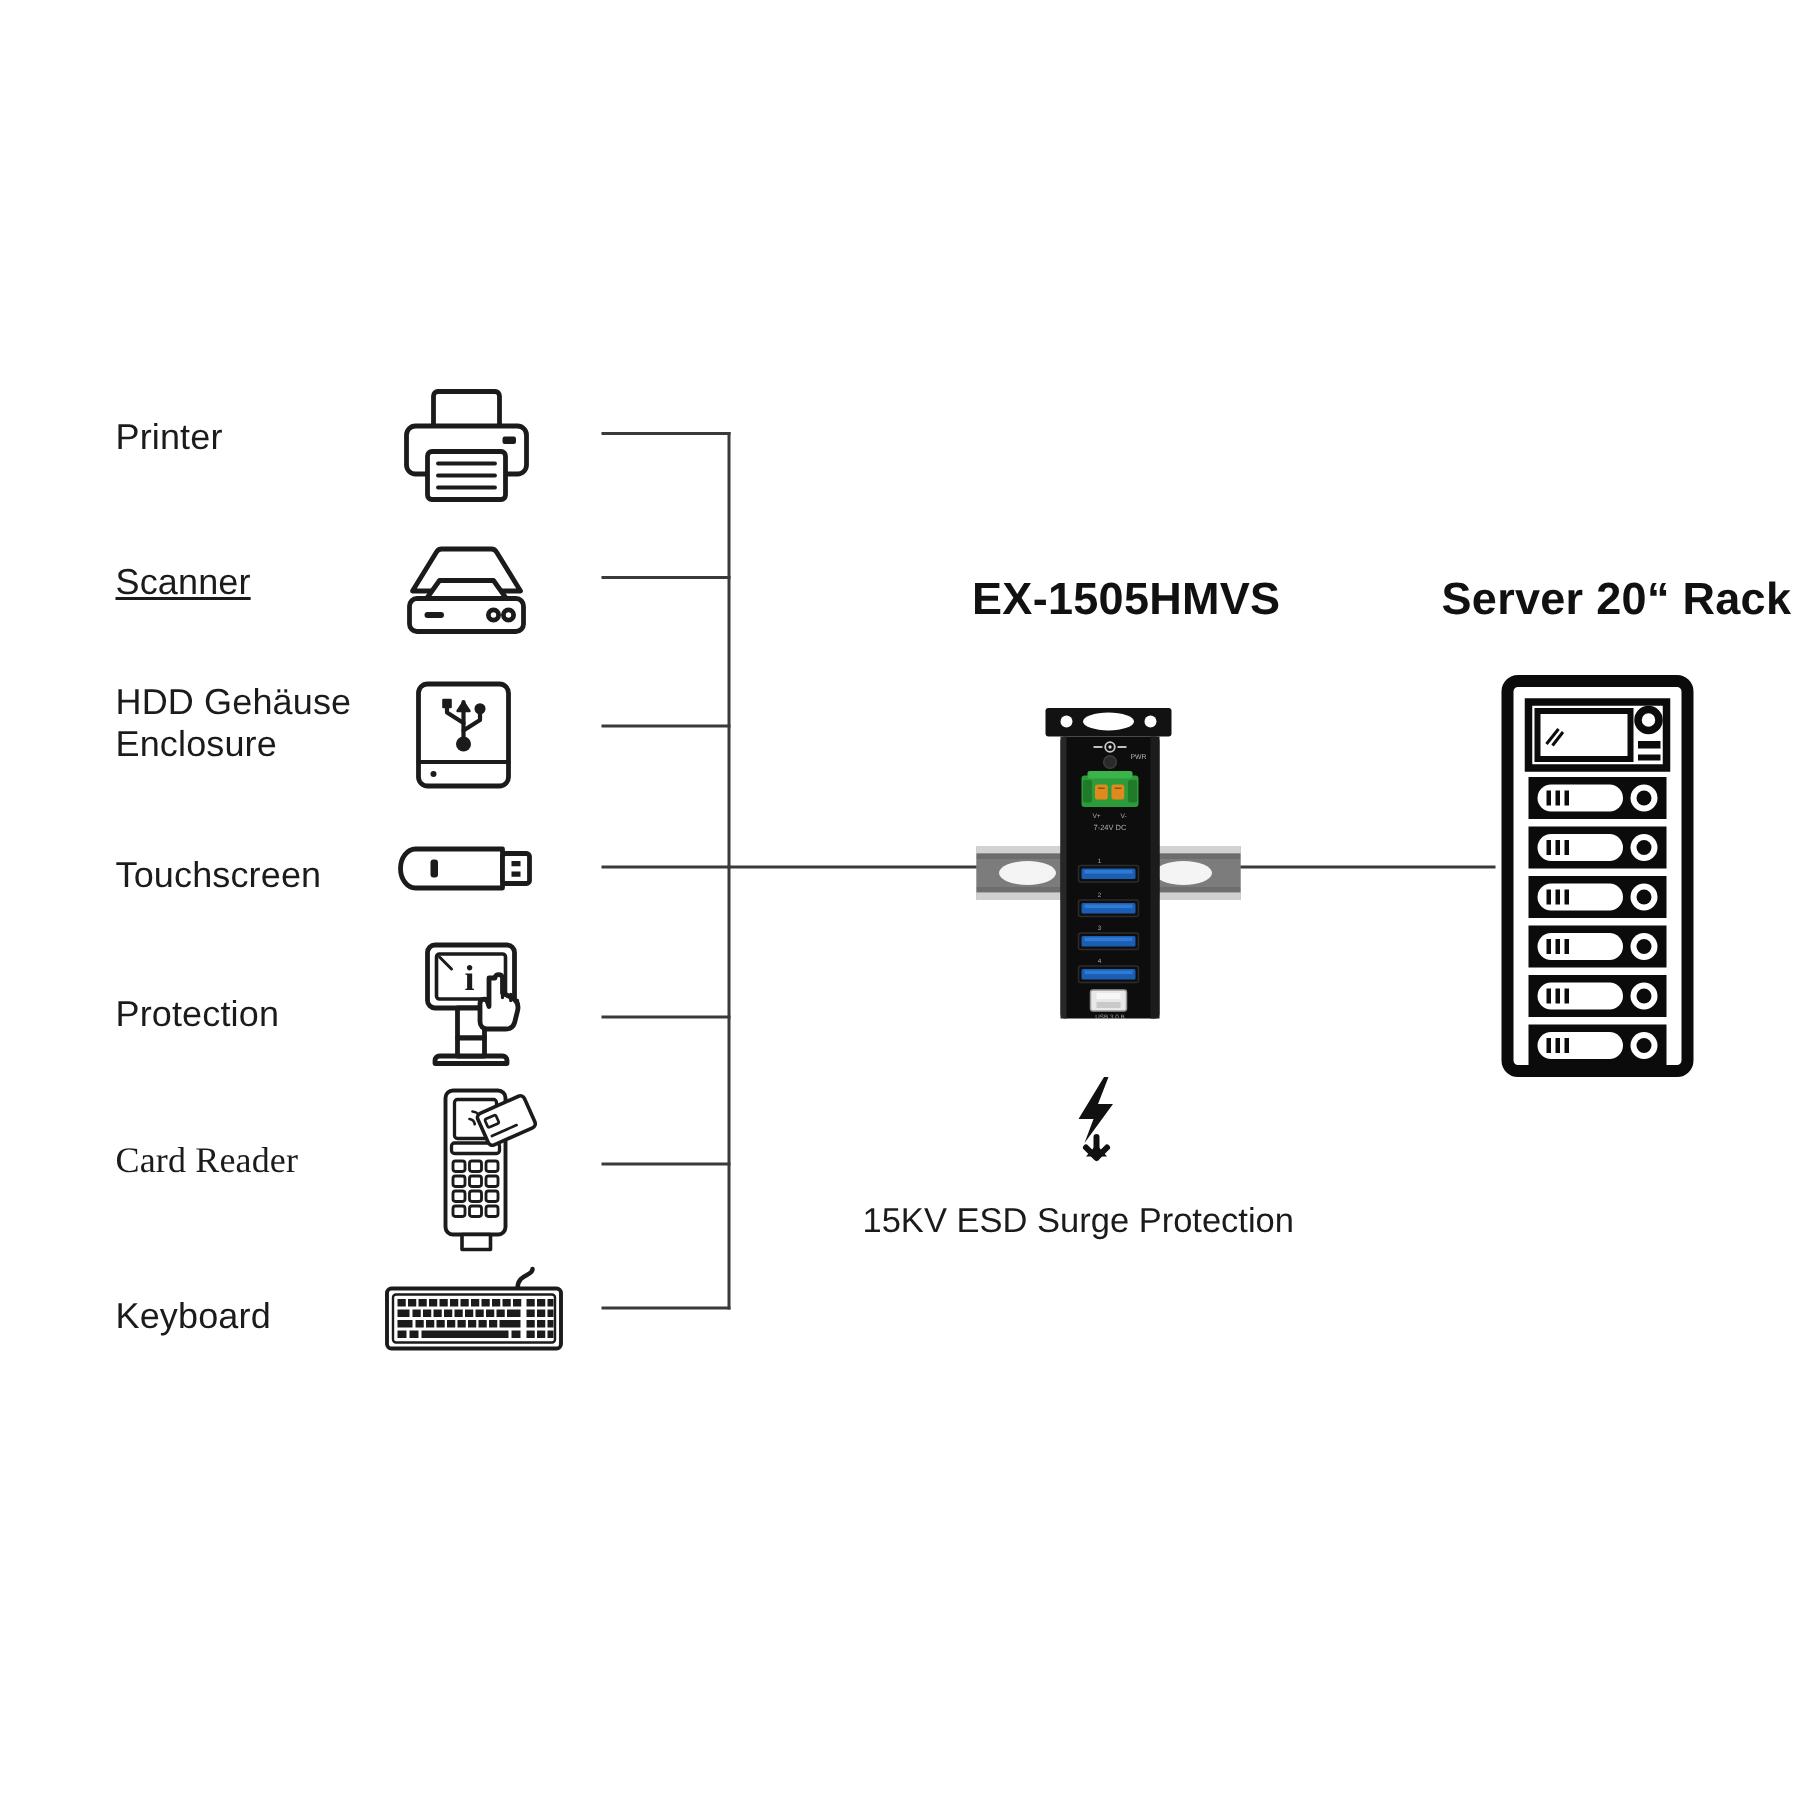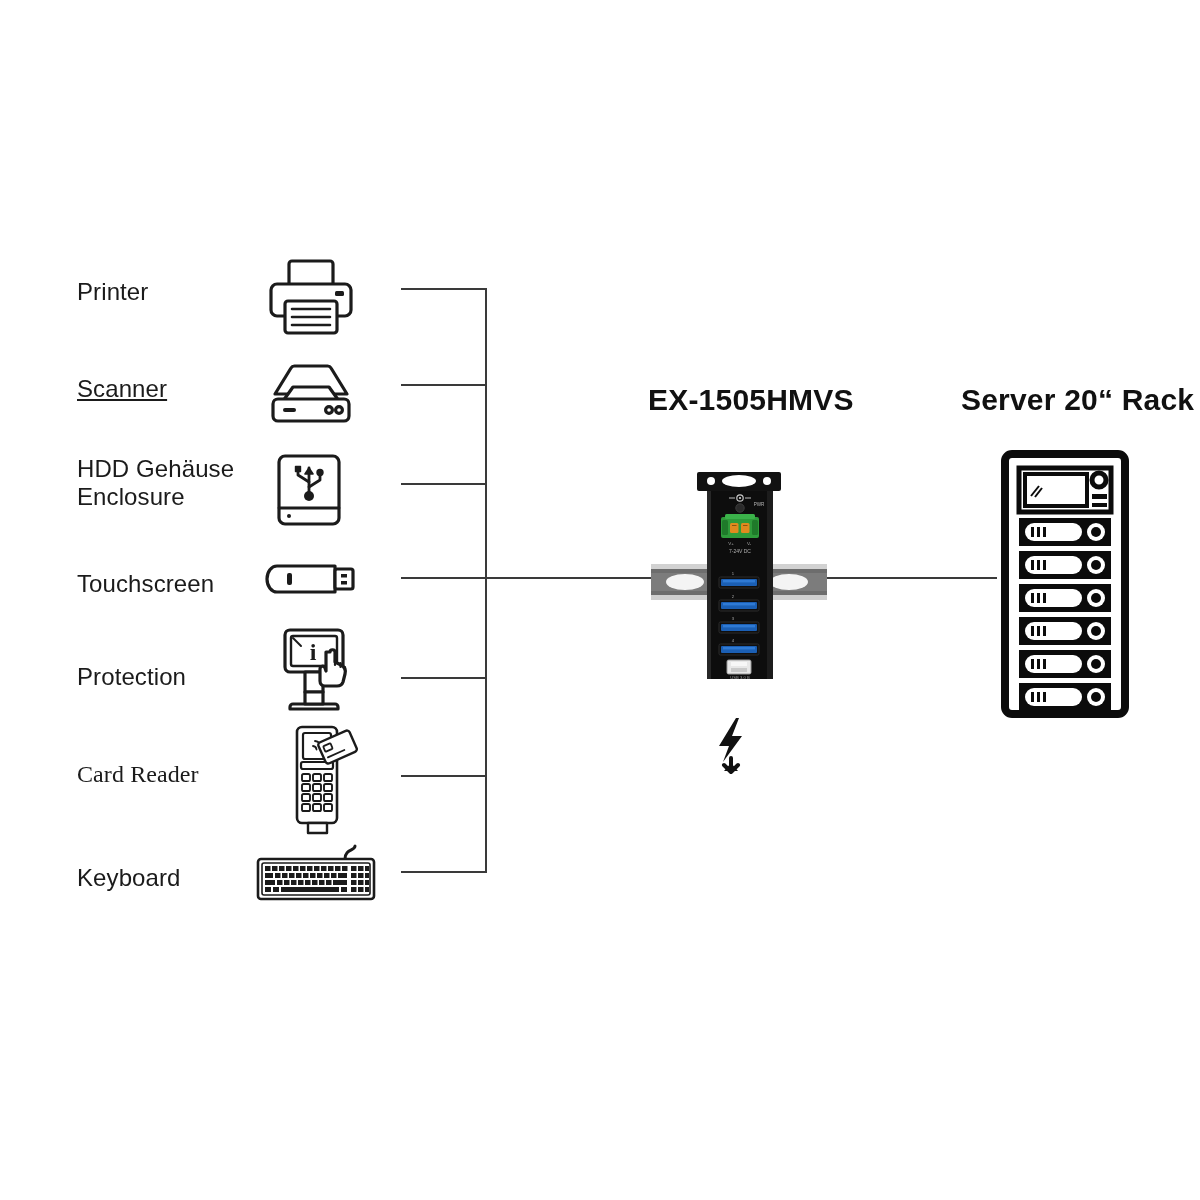--- a/index.html
+++ b/index.html
@@ -310,20 +310,21 @@
     </svg>
   </div>
 
   <div class="bolt" style="left:680px;top:716px;">
     <svg width="44" height="62" viewBox="0 0 44 62">
       <path d="M27 2 L10 30 H20 L14 46 L33 20 H23 L30 2 Z" fill="#111111"></path>
       <path d="M22 42 L22 56 L15 49 M22 56 L29 49" fill="none" stroke="#111111" stroke-width="4" stroke-linejoin="round" stroke-linecap="round"></path>
       <path d="M22 47 l-7 8 h14 Z" fill="#111111"></path>
     </svg>
   </div>
+  <div class="esd-caption" style="left:546px;top:800px;">15KV ESD Surge Protection</div>
 
   <div class="icon" style="left:972px;top:450px;">
     <svg width="128" height="268" viewBox="0 0 128 268" fill="none">
 
       <rect x="4" y="4" width="120" height="260" rx="7" fill="#ffffff" stroke="#0b0b0b" stroke-width="8"></rect>
 
       <g>
         <rect x="18" y="18" width="92" height="44" fill="#ffffff" stroke="#0b0b0b" stroke-width="5"></rect>
         <rect x="24" y="24" width="62" height="32" fill="#ffffff" stroke="#0b0b0b" stroke-width="4"></rect>
         <path d="M30 46 L38 36" stroke="#0b0b0b" stroke-width="2"></path>

